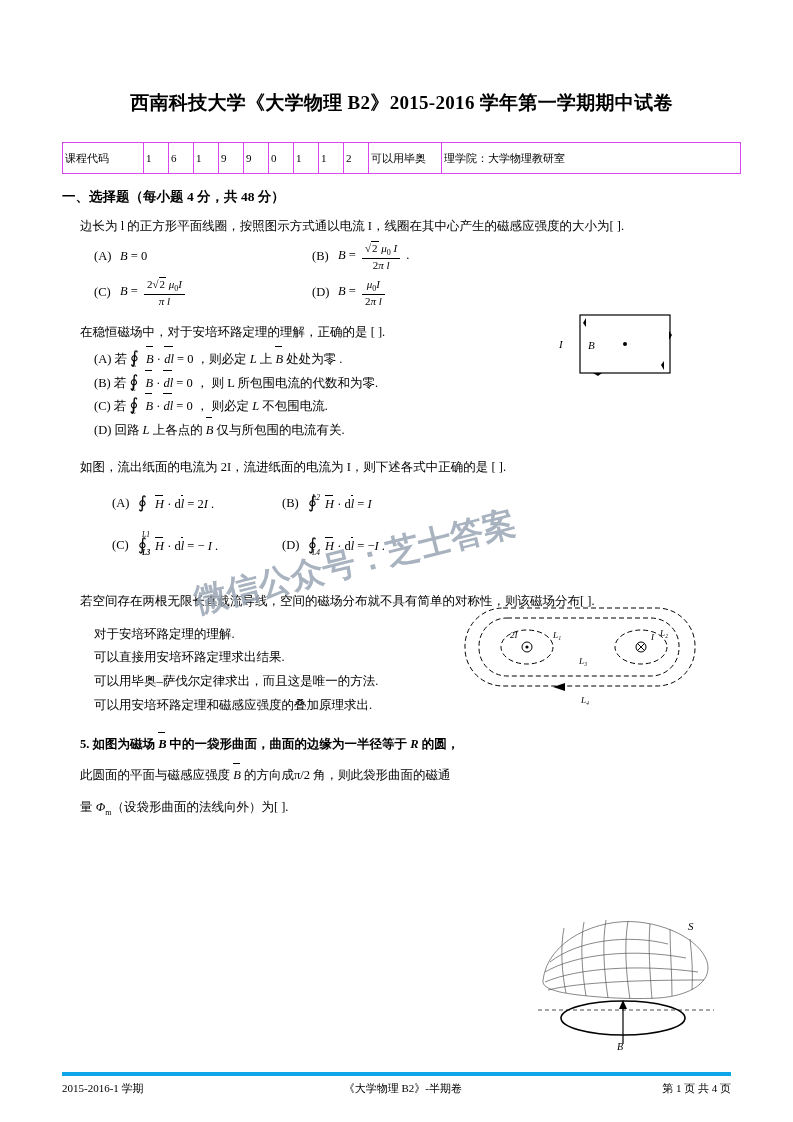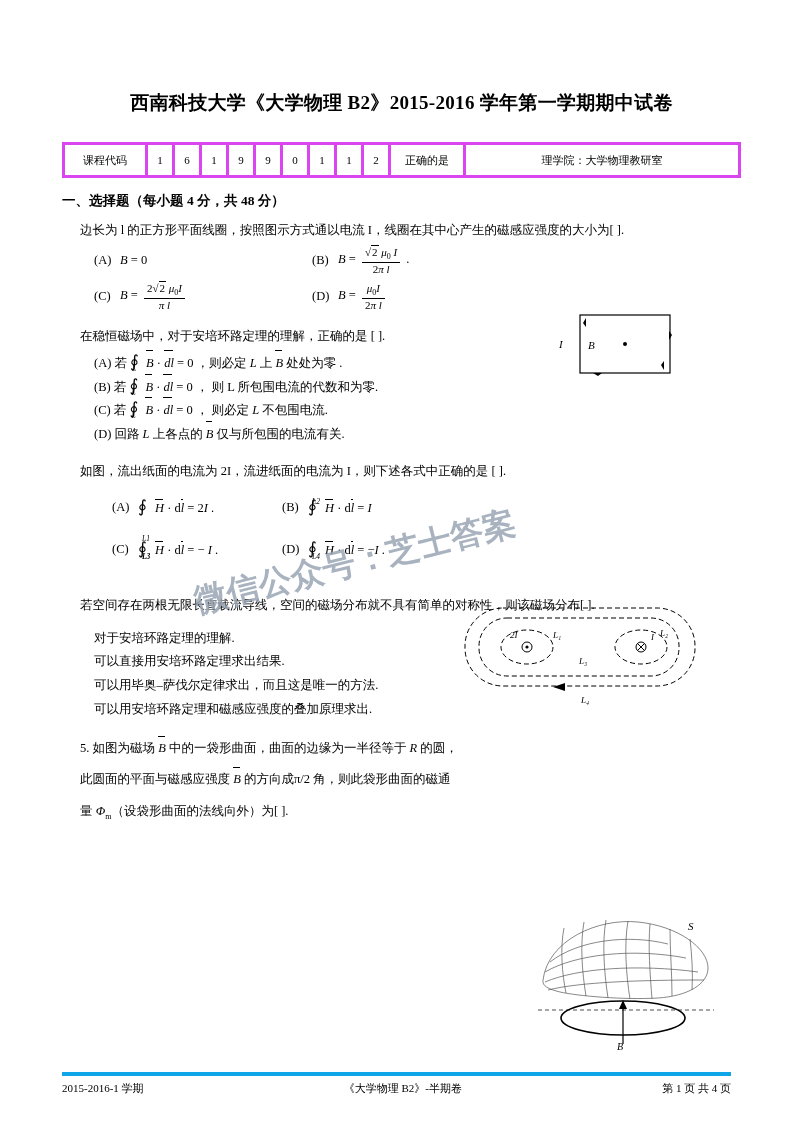--- a/index.html
+++ b/index.html
@@ -26,22 +26,22 @@
     letter-spacing:0.3px;
   }
   
   .codetable{
     border-collapse:collapse;
     width:100%;
     margin:0 auto 14px auto;
     font-size:11px;
   }
   .codetable td{
-    border:3px solid #d946ef;
-    text-align:center;
+    border:1px solid #d946ef;
+    text-align:left;
     padding:5px 2px;
     height:20px;
   }
   .lbl{width:76px;}
   .dig{width:20px;}
   .unitlbl{width:68px;}
   .unitval{}
   
   .sec-head{
     font-size:13.5px;
@@ -126,21 +126,21 @@
       <td class="lbl">课程代码</td>
       <td class="dig">1</td>
       <td class="dig">6</td>
       <td class="dig">1</td>
       <td class="dig">9</td>
       <td class="dig">9</td>
       <td class="dig">0</td>
       <td class="dig">1</td>
       <td class="dig">1</td>
       <td class="dig">2</td>
-      <td class="unitlbl">正确的是</td>
+      <td class="unitlbl">可以用毕奥</td>
       <td class="unitval">理学院：大学物理教研室</td>
     </tr>
   </tbody>
     </table>
 
   <div class="sec-head">一、选择题（每小题 4 分，共 48 分）</div>
 
   <div class="q q-indent">边长为 l 的正方形平面线圈，按照图示方式通以电流 I，线圈在其中心产生的磁感应强度的大小为[            ].</div>
 
   <div class="opt-row" style="margin-top:4px;">
@@ -254,21 +254,21 @@
     <text x="126" y="103" font-size="9" font-style="italic" font-family="serif">L₄</text>
     <path d="M110 83 l-12 4 l12 4 z" fill="#000"></path>
   </svg>
 
   <div class="q" style="margin-top:30px;margin-left:18px;">若空间存在两根无限长直载流导线，空间的磁场分布就不具有简单的对称性，则该磁场分布[            ].</div>
   <div class="opt" style="margin-top:10px;">对于安培环路定理的理解.</div>
   <div class="opt">可以直接用安培环路定理求出结果.</div>
   <div class="opt">可以用毕奥–萨伐尔定律求出，而且这是唯一的方法.</div>
   <div class="opt">可以用安培环路定理和磁感应强度的叠加原理求出.</div>
 
-  <div class="q" style="margin-top:16px;margin-left:18px;width:470px;">
+  <div class="q" style="margin-top:16px;margin-left:18px;width:470px;font-weight:bold;">
     5. 如图为磁场 <span class="ovl it">B</span> 中的一袋形曲面，曲面的边缘为一半径等于 <span class="it">R</span> 的圆，
   </div>
   <div class="q" style="margin-left:18px;width:470px;">
     此圆面的平面与磁感应强度 <span class="ovl it">B</span> 的方向成π/2 角，则此袋形曲面的磁通
   </div>
   <div class="q" style="margin-left:18px;width:470px;">
     量 <span class="it">Φ</span><span class="sub">m</span>（设袋形曲面的法线向外）为[            ].
   </div>
 
   <svg class="fig" style="left:518px;top:910px;" width="210" height="140" viewBox="0 0 210 140">

